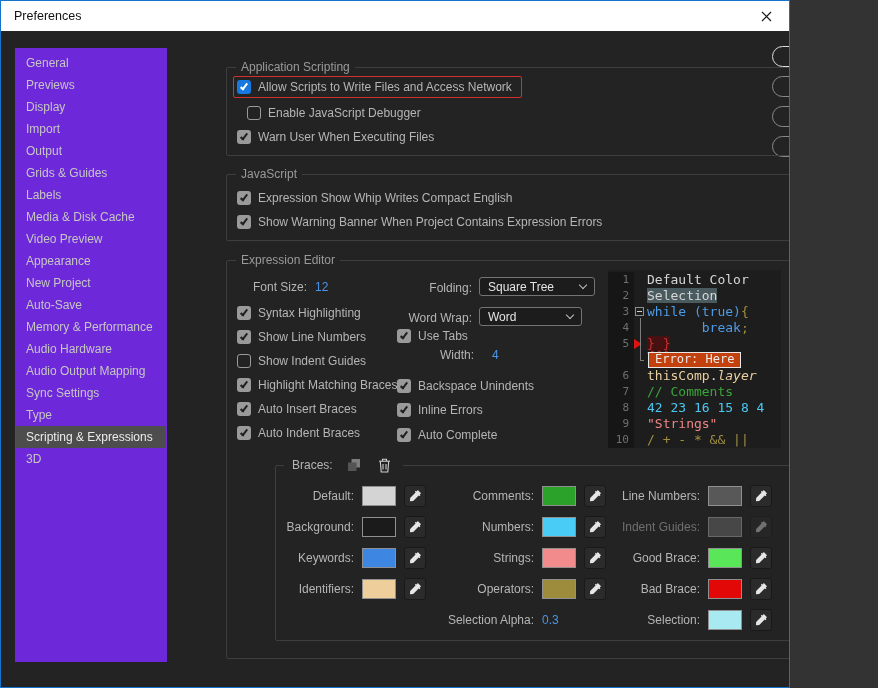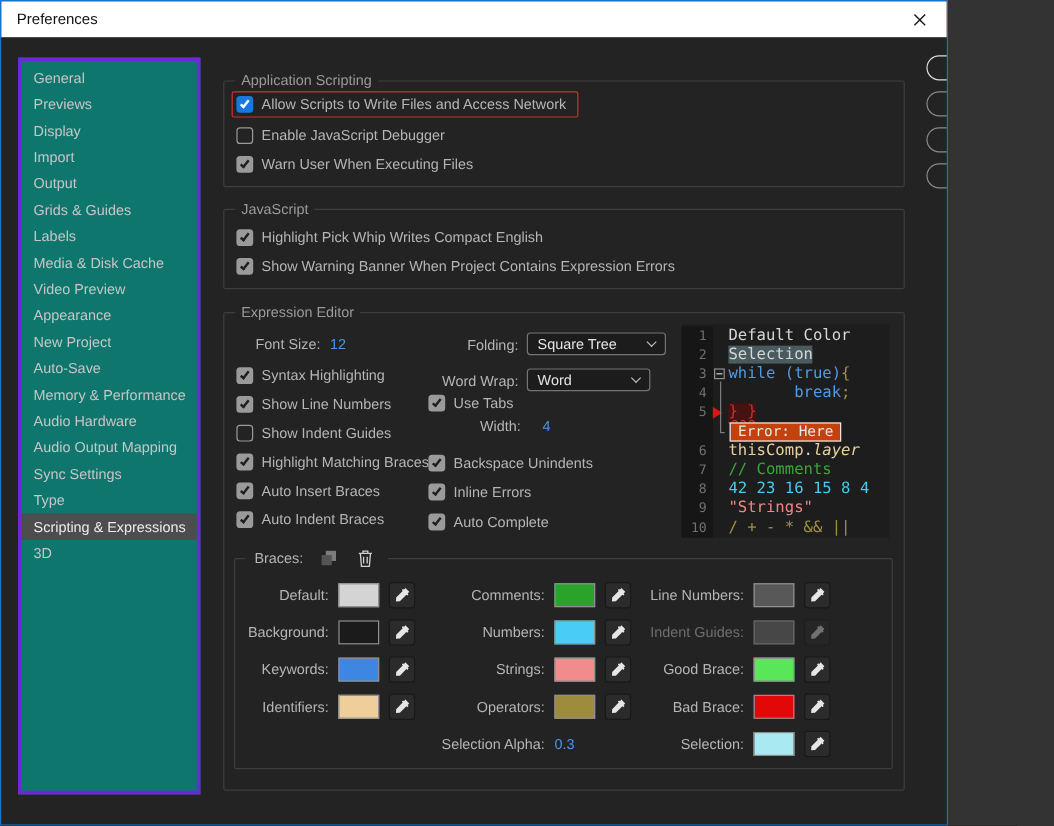--- a/index.html
+++ b/index.html
@@ -5,31 +5,31 @@
   * { box-sizing: border-box; margin: 0; padding: 0; }
   body { background:#333; font-family:"Liberation Sans", sans-serif; }
   .window{ position:relative; width:790px; height:688px; background:#232323;
     border:1px solid #1473cc; overflow:hidden; }
   .titlebar{ position:absolute; left:0; top:0; width:100%; height:30px; background:#ffffff; }
   .titlebar .title{ position:absolute; left:13px; top:8px; font-size:12.5px; color:#111; }
   .close-btn{ position:absolute; right:0; top:0; width:45px; height:30px; display:flex;
     align-items:center; justify-content:center; font-size:14px; color:#222; cursor:default; }
   
   .sidebar{ position:absolute; left:14px; top:47px; width:152px; height:614px;
-    background:#0f766e; border:3px solid #6d28d9; padding-top:3px; }
+    background:#6d28d9; border:1px solid #6d28d9; padding-top:3px; }
   .side-item{ height:22px; line-height:22px; padding-left:10px; font-size:12px; color:#c6c6c6;
     white-space:nowrap; }
   .side-item.selected{ background:#4d4d4d; color:#ececec; }
   
   .pill{ position:absolute; left:771px; width:91px; height:21px; border-radius:10.5px;
     background:transparent; border:1px solid #8a8a8a; color:#b0b0b0; font-size:12px;
     font-family:"Liberation Sans",sans-serif; }
   .pill.primary{ border-color:#dedede; color:#f2f2f2; }
   
-  .group{ position:absolute; border:1px solid #3e3e3e; border-radius:2px; }
+  .group{ position:absolute; border:1px solid #3e3e3e; border-radius:2px;margin-left:40px; }
   .legend{ position:absolute; top:-8px; left:9px; background:#232323; padding:0 5px;
     font-size:12px; color:#9a9a9a; white-space:nowrap; }
   
   .cbrow{ position:absolute; display:flex; align-items:center; gap:7px; height:14px; }
   .cblabel{ font-size:12px; color:#b5b5b5; white-space:nowrap; }
   .cb{ width:14px; height:14px; border-radius:3px; display:flex; align-items:center;
     justify-content:center; flex:none; }
   .cb.unchecked{ border:1.5px solid #9a9a9a; }
   .cb.checked{ background:#9a9a9a; }
   .cb.checked-blue{ background:var(--accent,#1878e0); }
@@ -128,41 +128,41 @@
 
   <div class="group" id="g1" style="left:185px; top:66px; width:568px; height:89px;">
     <span class="legend">Application Scripting</span>
     <div id="g1rows">
         <div class="cbrow annotated" style="top: 14px; left: 10px;">
           <span class="cb checked-blue">
             <span class="tick"></span>
           </span>
           <span class="cblabel">Allow Scripts to Write Files and Access Network</span>
         </div>
-        <div class="cbrow" style="top: 38px; left: 10px; text-align: right;">
+        <div class="cbrow" style="top: 38px; left: 20px; text-align: right;">
           <span class="cb unchecked"></span>
           <span class="cblabel">Enable JavaScript Debugger</span>
         </div>
         <div class="cbrow" style="top: 62px; left: 10px;">
           <span class="cb checked">
             <span class="tick"></span>
           </span>
           <span class="cblabel">Warn User When Executing Files</span>
         </div>
       </div>
   </div>
 
   <div class="group" id="g2" style="left:185px; top:173px; width:568px; height:67px;">
     <span class="legend">JavaScript</span>
     <div id="g2rows">
         <div class="cbrow" style="top: 16px; left: 10px;">
           <span class="cb checked">
             <span class="tick"></span>
           </span>
-          <span class="cblabel">Highlight Pick Whip Writes Compact English</span>
+          <span class="cblabel">Expression Show Whip Writes Compact English</span>
         </div>
         <div class="cbrow" style="top: 40px; left: 10px;">
           <span class="cb checked">
             <span class="tick"></span>
           </span>
           <span class="cblabel">Show Warning Banner When Project Contains Expression Errors</span>
         </div>
       </div>
   </div>
 

